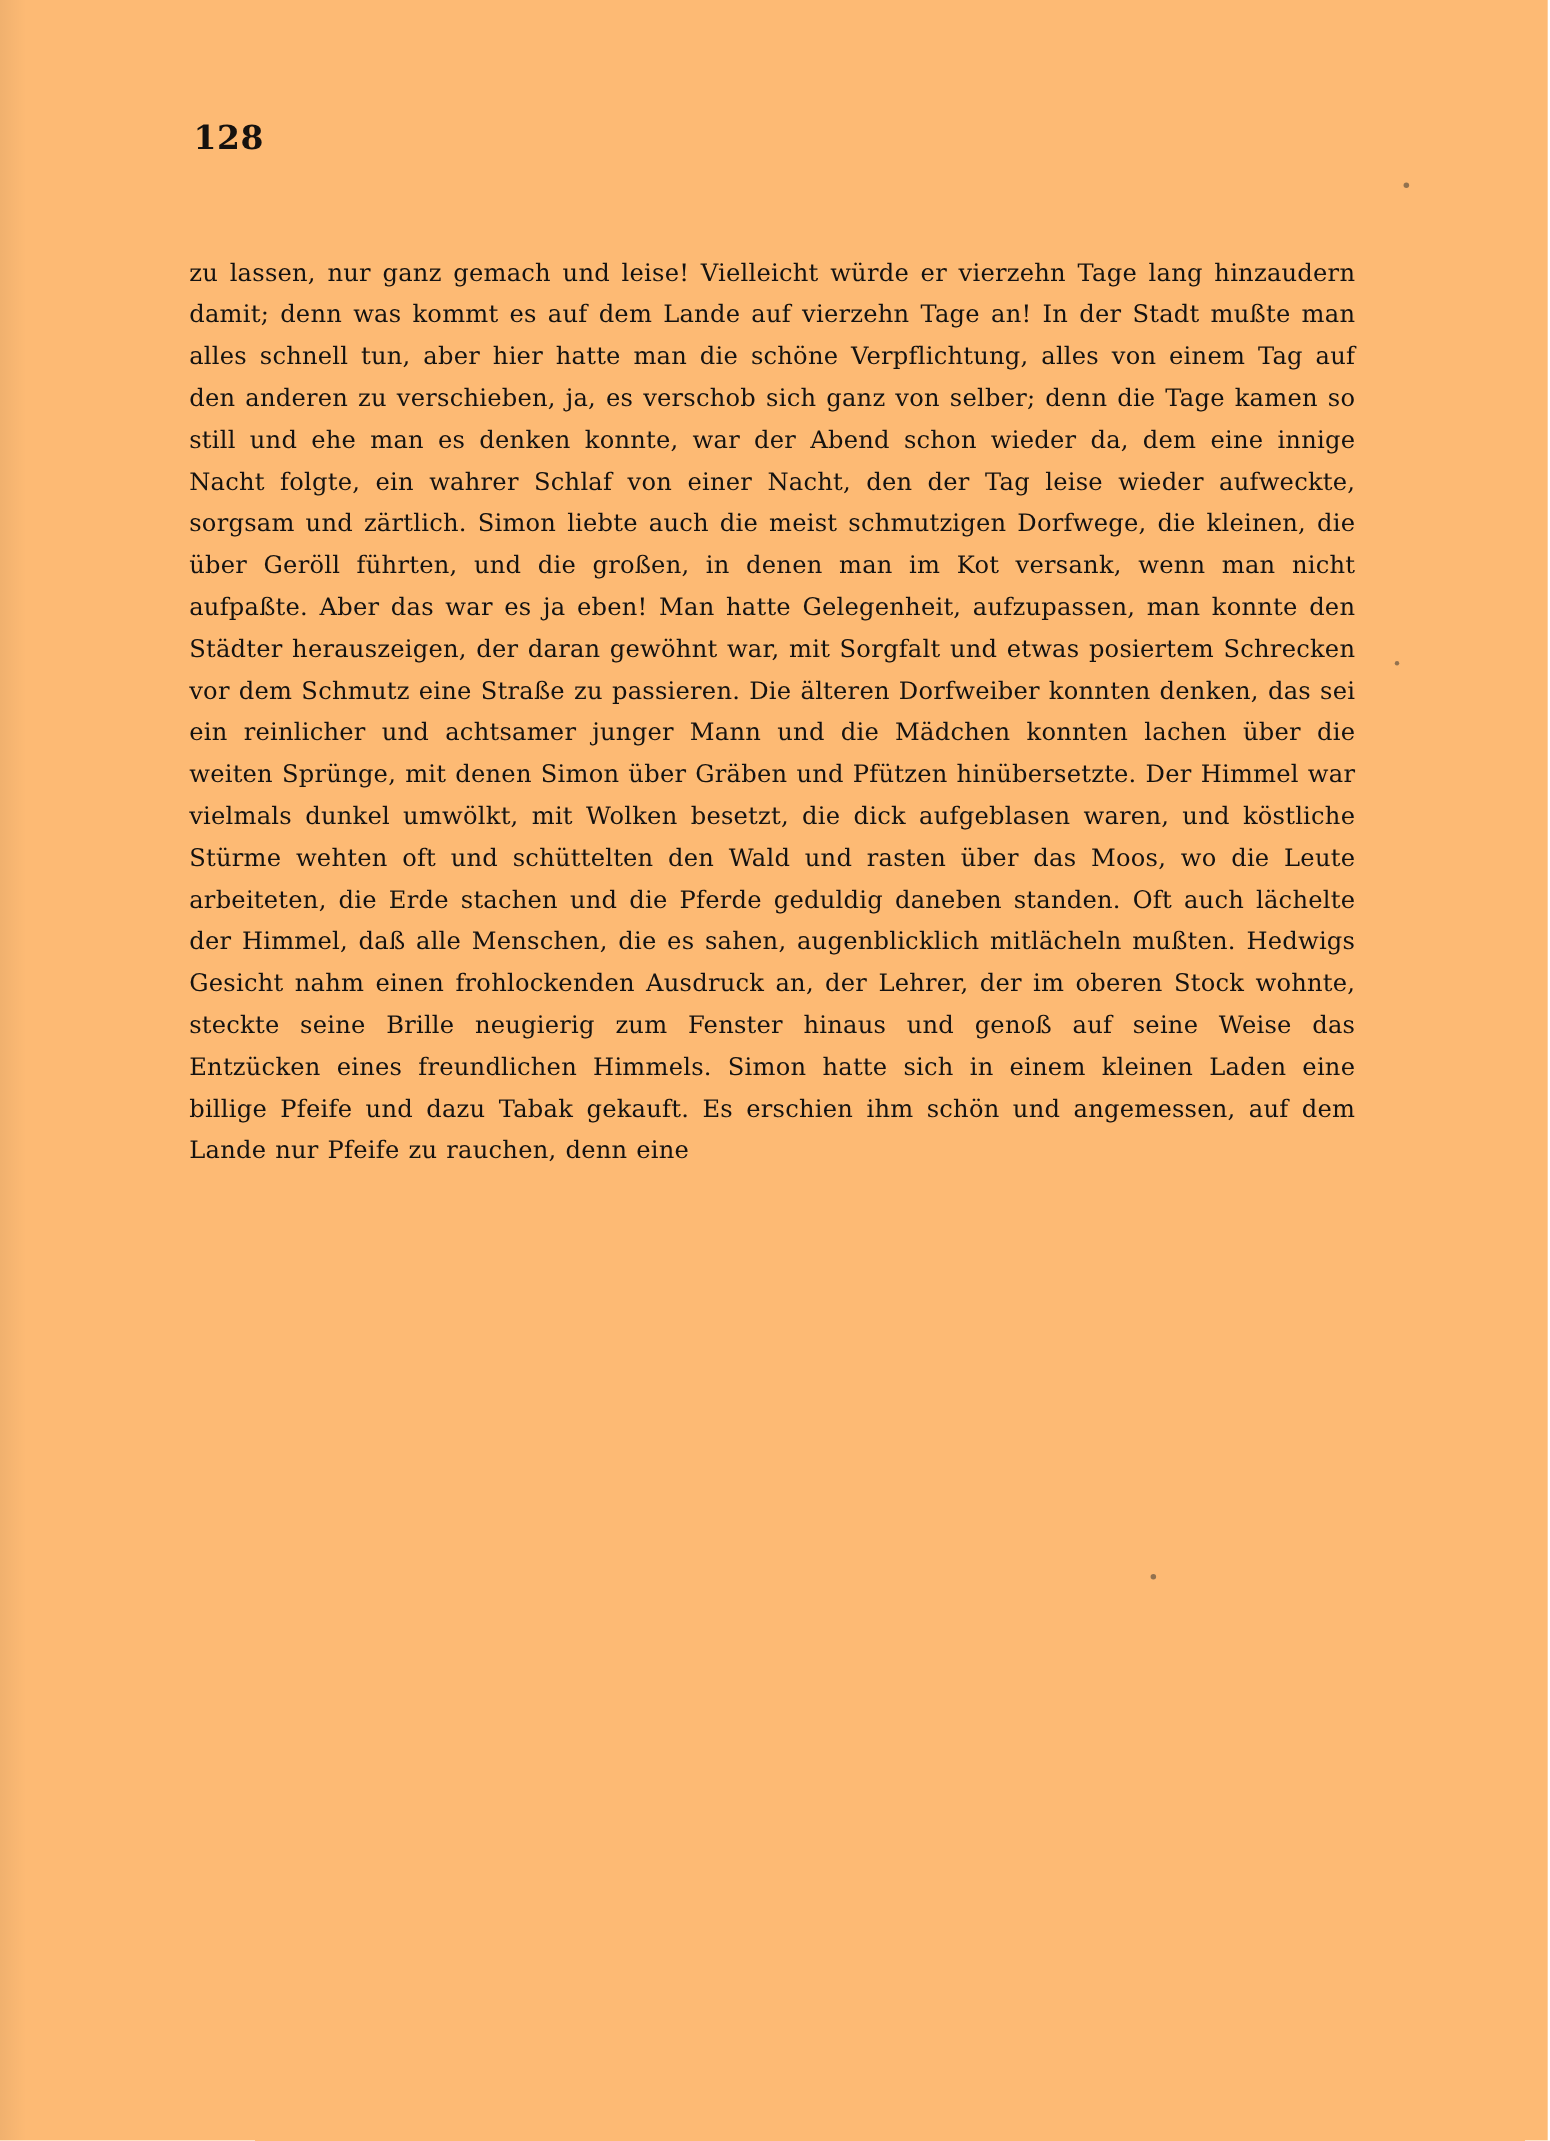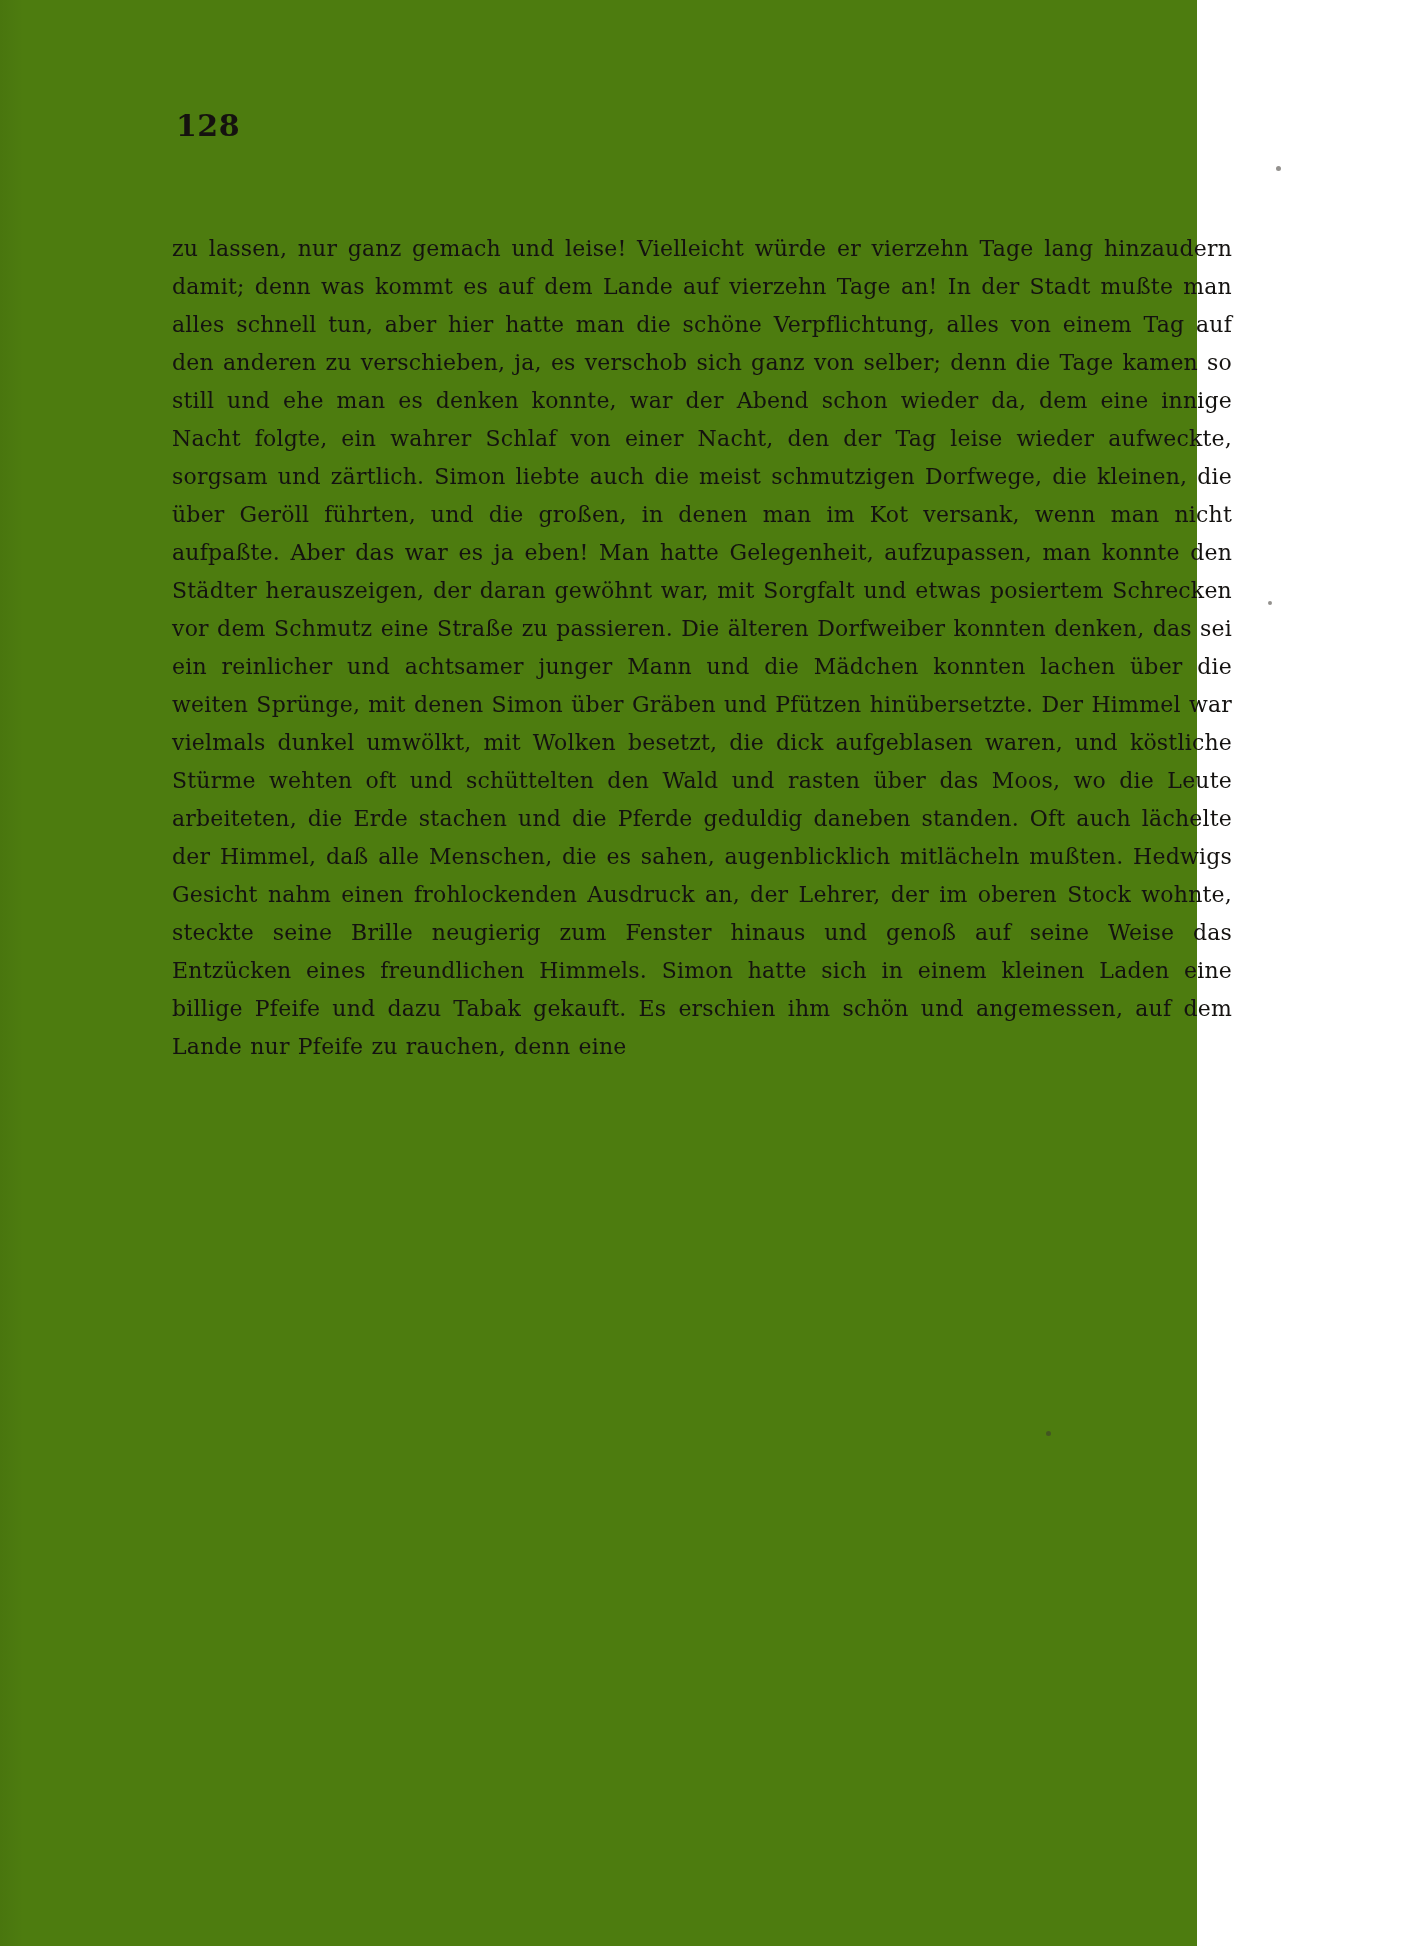--- a/index.html
+++ b/index.html
@@ -10,23 +10,23 @@
   body {
     width: 1409px;
     height: 1946px;
     position: relative;
     font-family: "DejaVu Serif", serif;
     overflow: hidden;
   }
   .page {
     position: absolute;
     top: 0; left: 0;
-    width: 1197px;
+    width: 1407px;
     height: 1946px;
-    background: #4d7c0f;
+    background: #fdba74;
   }
   .page-number {
     position: absolute;
     top: 108px;
     left: 176px;
     font-family: "DejaVu Serif", serif;
     font-weight: 700;
     font-size: 30px;
     color: #15120f;
     letter-spacing: 0.5px;

